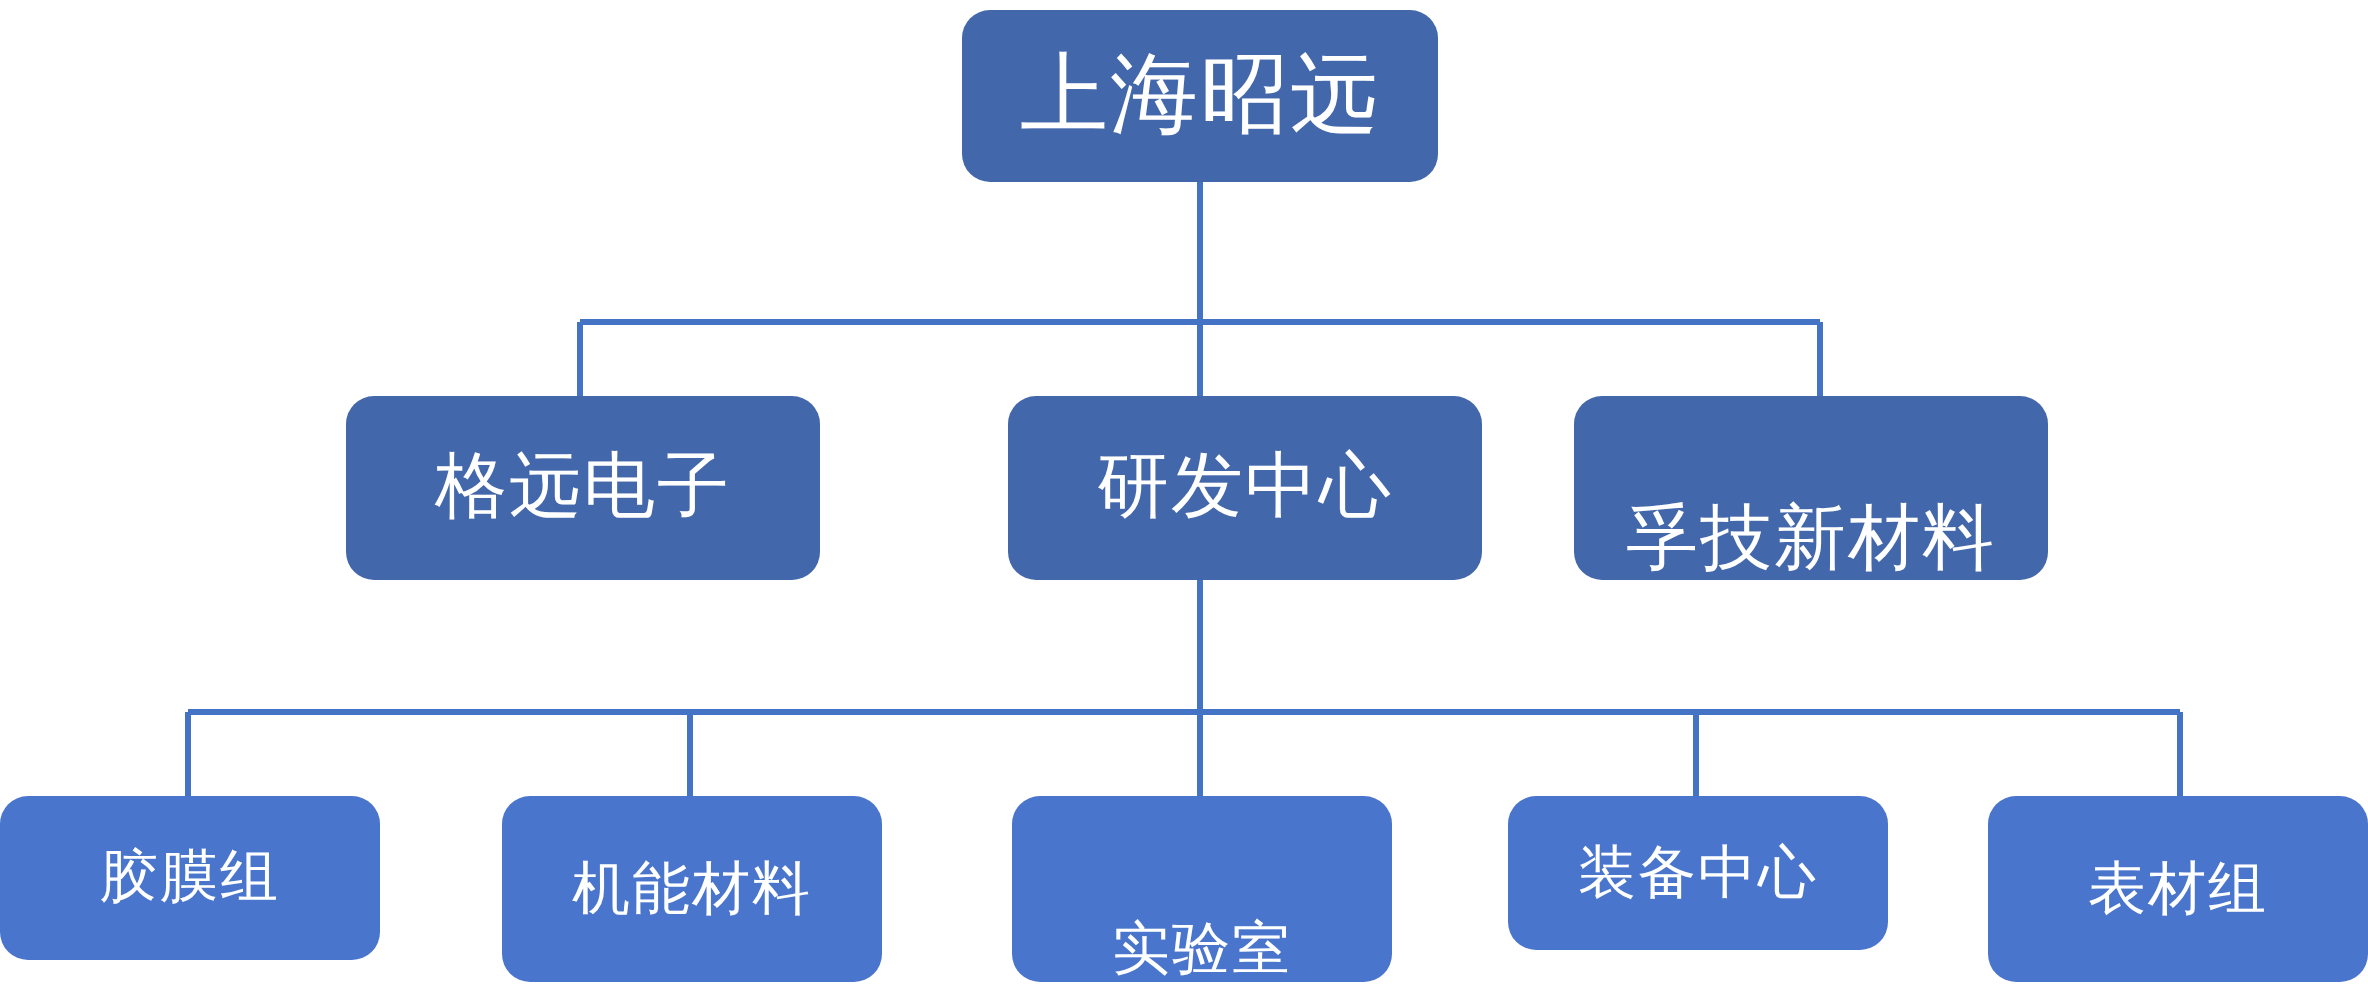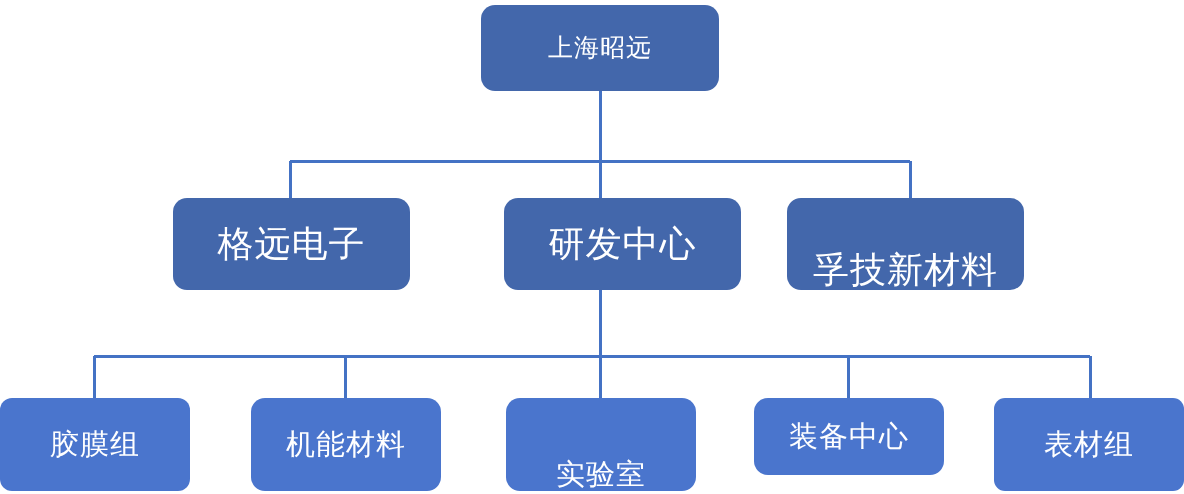--- a/index.html
+++ b/index.html
@@ -34,21 +34,21 @@
     border-radius: 14px;
     color: #ffffff;
     text-align: center;
     line-height: 1.1;
     letter-spacing: 1px;
     white-space: nowrap;
     z-index: 2;
   }
   .node.level-0 {
     background: #4367ab;
-    font-size: 25px;
+    font-size: 44px;
   }
   .node.level-1 {
     background: #4367ab;
     font-size: 36px;
   }
   .node.level-2 {
     background: #4a75cd;
     font-size: 29px;
   }
   .node-label {
@@ -92,33 +92,33 @@
   </div>
 
   <div class="node level-1" style="left:483px; top:198px; width:237px; height:92px;margin-left:21px;">
     <span class="node-label">研发中心</span>
   </div>
 
   <div class="node level-1" style="left:787px; top:198px; width:237px; height:92px;align-items:flex-end;">
     <span class="node-label">孚技新材料</span>
   </div>
 
-  <div class="node level-2" style="left:0px; top:398px; width:190px; height:93px;border-radius:12px;">
+  <div class="node level-2" style="left:0px; top:398px; width:190px; height:82px;">
     <span class="node-label">胶膜组</span>
   </div>
 
   <div class="node level-2" style="left:251px; top:398px; width:190px; height:93px;text-align:center;">
     <span class="node-label">机能材料</span>
   </div>
 
   <div class="node level-2" style="left:506px; top:398px; width:190px; height:93px;align-items:flex-end;">
     <span class="node-label">实验室</span>
   </div>
 
   <div class="node level-2" style="left:754px; top:398px; width:190px; height:77px;">
     <span class="node-label">装备中心</span>
   </div>
 
-  <div class="node level-2" style="left:994px; top:398px; width:190px; height:93px;border-radius:11px;">
+  <div class="node level-2" style="left:994px; top:398px; width:190px; height:93px;">
     <span class="node-label">表材组</span>
   </div>
 
 </div>
 
 </body></html>

